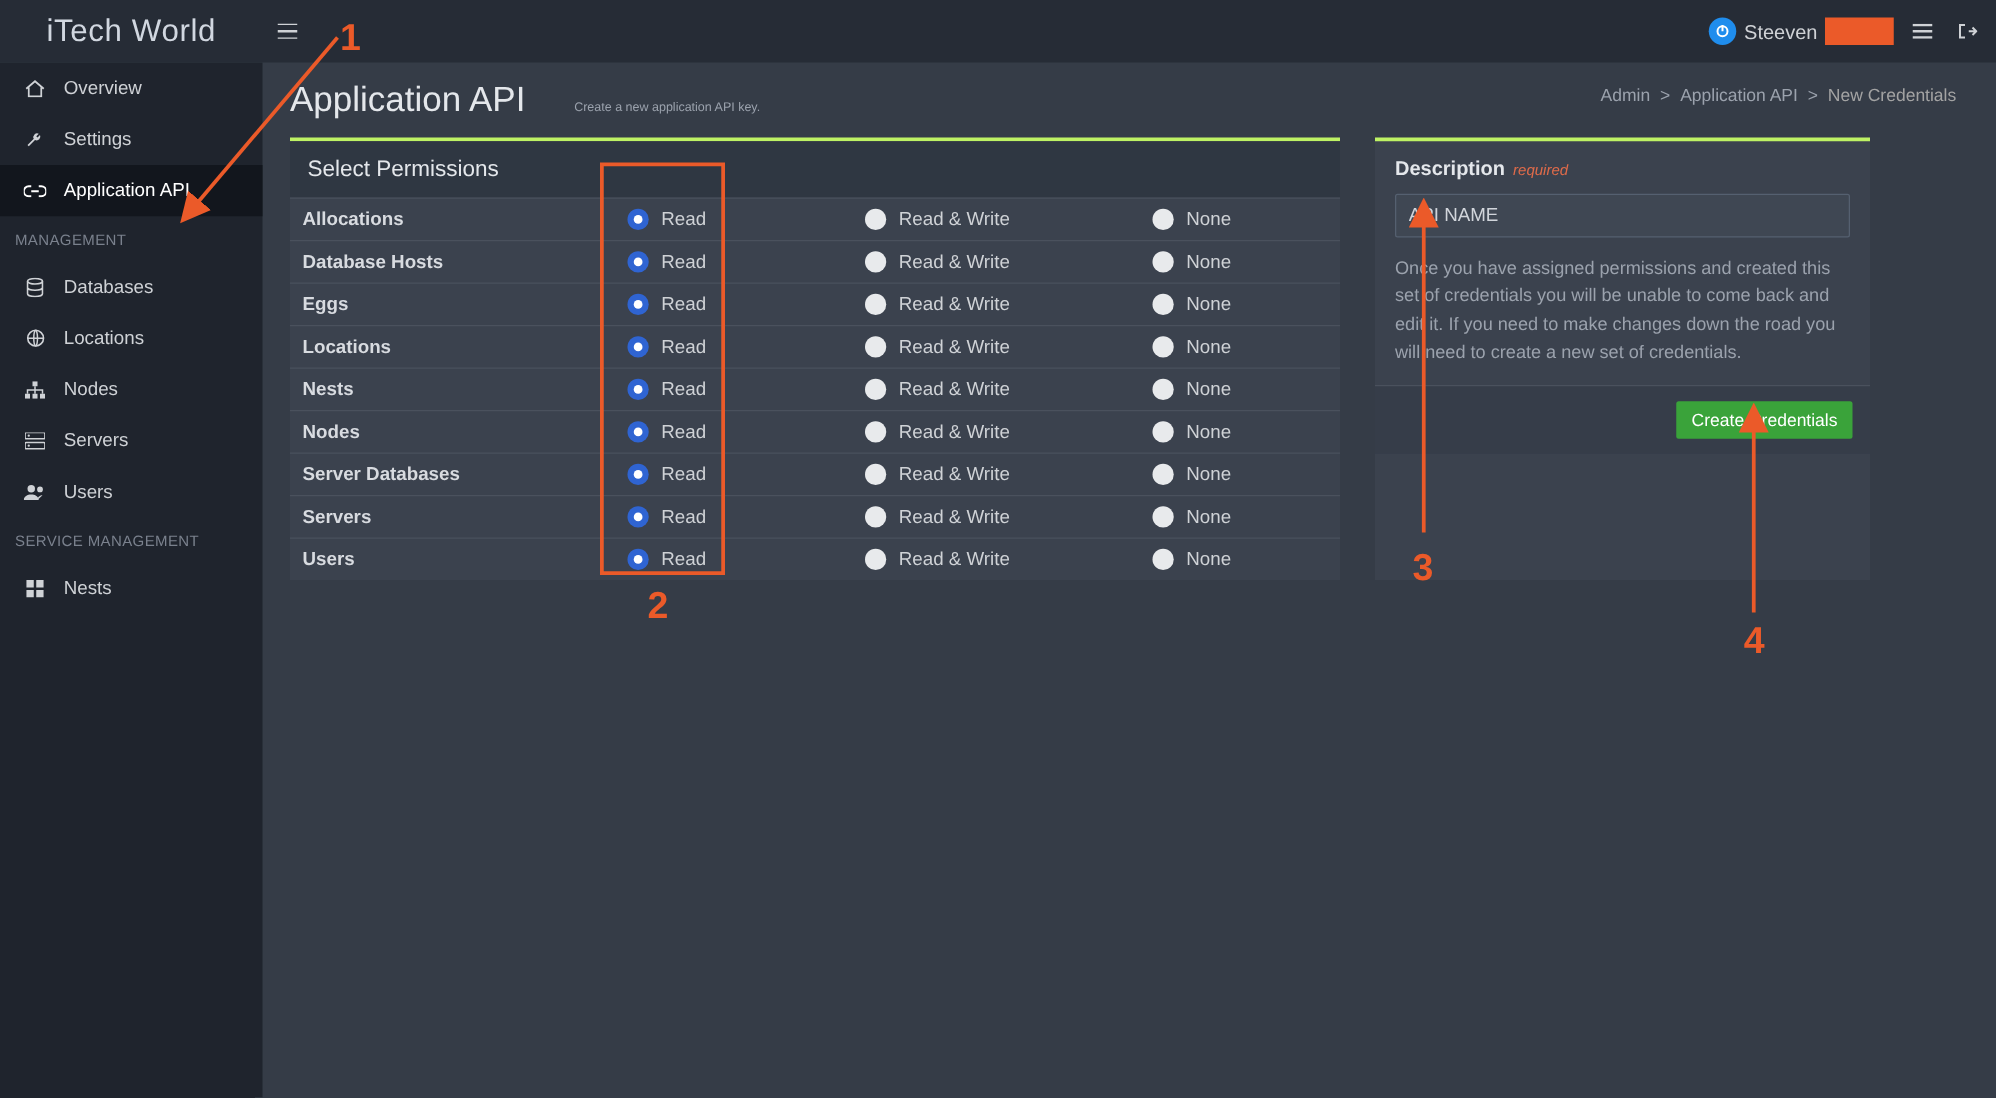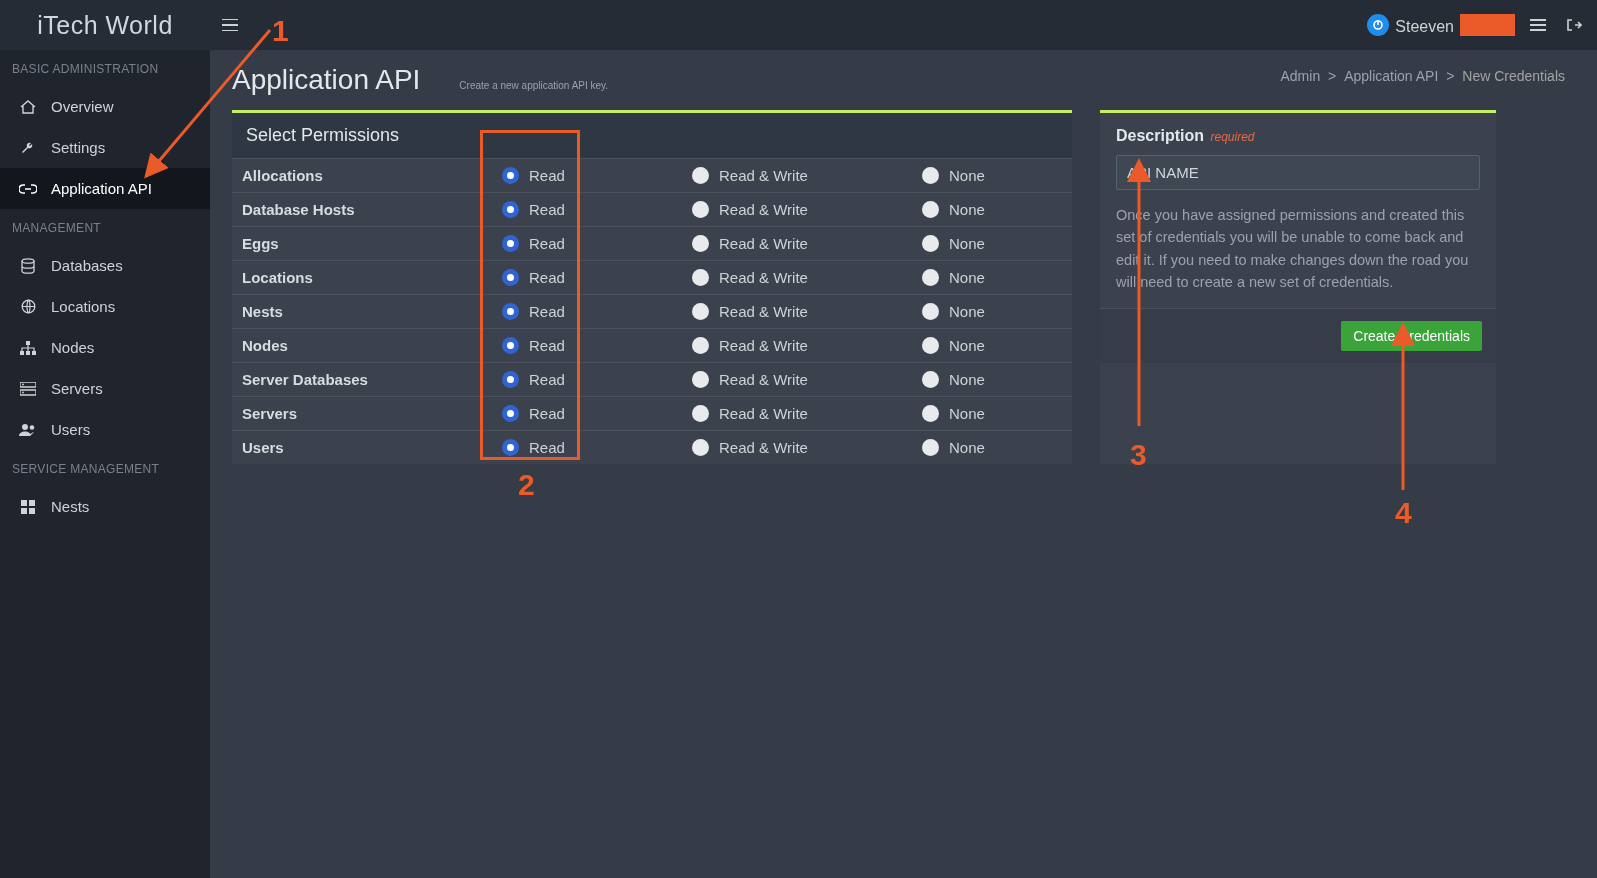--- a/index.html
+++ b/index.html
@@ -158,21 +158,20 @@
     <span class="icon-btn">
       <svg width="16" height="14" viewBox="0 0 16 14">
           <path d="M6 2H2v10h4M9 7h6M12 4l3 3-3 3" fill="none" stroke="#cfd2d6" stroke-width="1.6"></path>
         </svg>
     </span>
   </div>
 </div>
 
 <div class="container">
   <div class="sidebar">
-    <div class="section-header">BASIC ADMINISTRATION</div>
     <div class="nav-item">
       <span class="nav-icon">
           <svg width="16" height="14" viewBox="0 0 16 14">
             <path d="M1 7l7-6 7 6M3 6v7h10V6" fill="none" stroke="#cfd2d6" stroke-width="1.4"></path>
           </svg>
         </span>
       <span>Overview</span>
     </div>
     <div class="nav-item">
       <span class="nav-icon">

